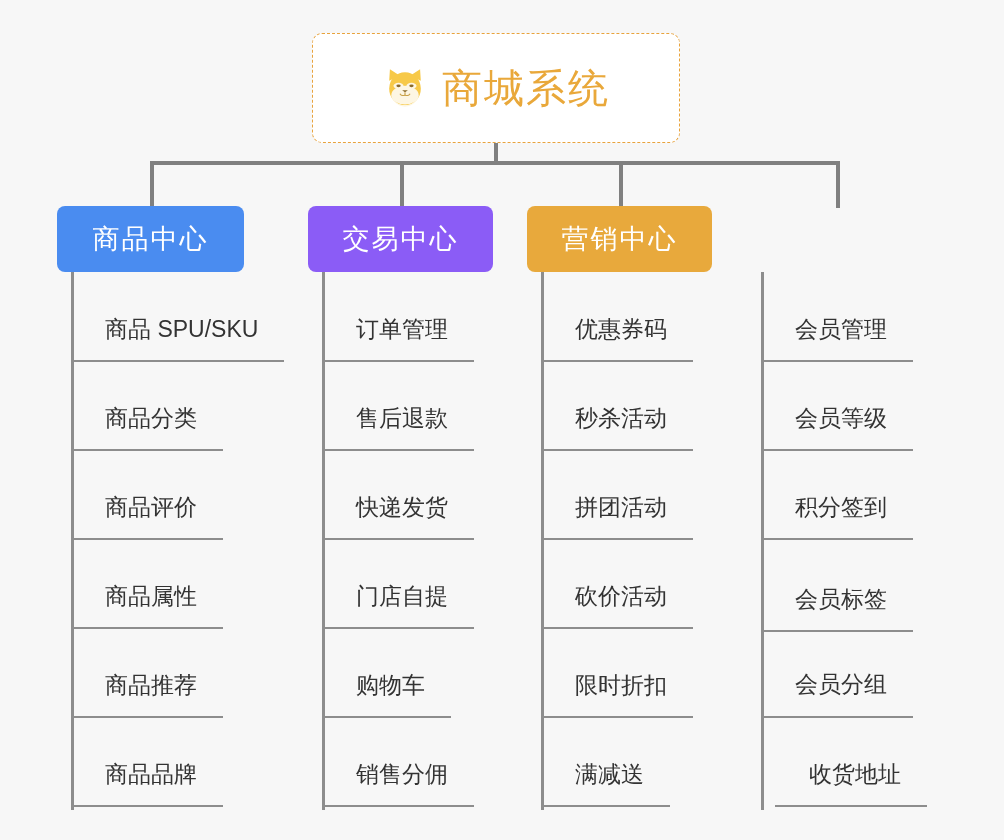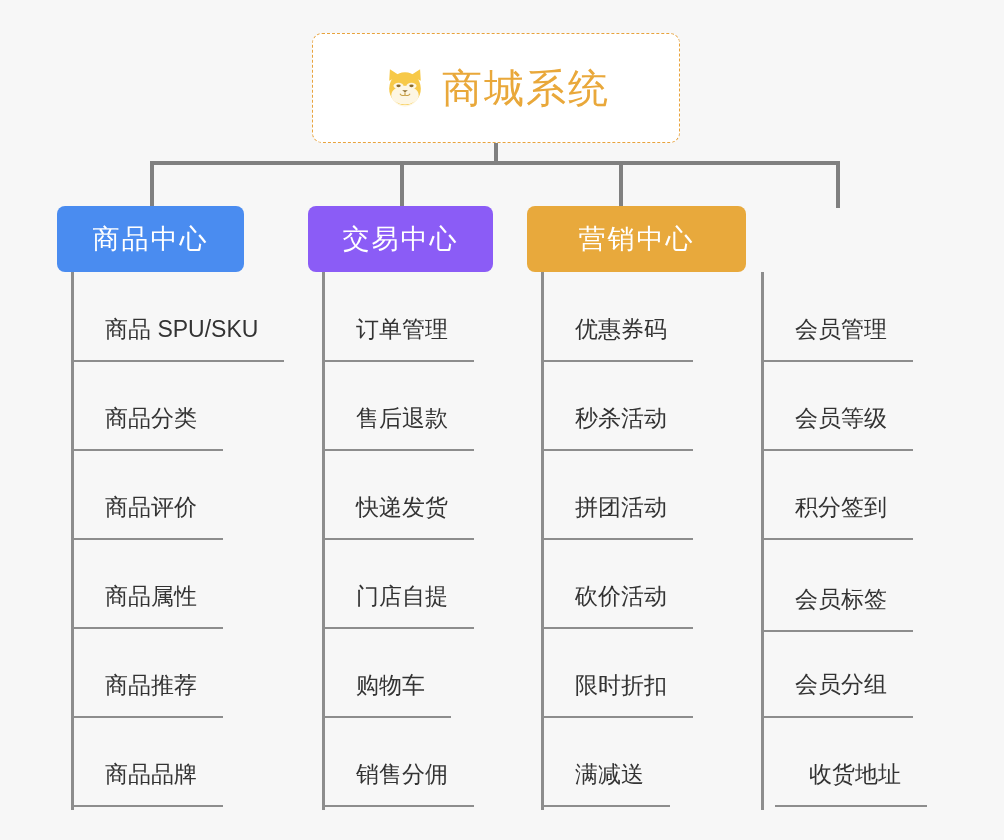--- a/index.html
+++ b/index.html
@@ -143,21 +143,21 @@
   <div class="conn conn-v" style="left:400px; top:161px; height:47px;"></div>
   <div class="conn conn-v" style="left:619px; top:161px; height:47px;"></div>
   <div class="conn conn-v" style="left:836px; top:161px; height:47px;"></div>
 
   <div class="cat-head" style="left:57px; width:187px; background:#4a8cf0;">
     <span>商品中心</span>
   </div>
   <div class="cat-head" style="left:308px; width:185px; background:#8b5cf6;">
     <span>交易中心</span>
   </div>
-  <div class="cat-head" style="left:527px; width:219px; background:#e8a93c;">
+  <div class="cat-head" style="left:527px; width:185px; background:#e8a93c;">
     <span>营销中心</span>
   </div>
 
   <div class="col" style="left:71px;">
     <div class="col-spine" style="height:538px;"></div>
     <div class="leaf" style="top:0px;">
       <span class="leaf-inner">商品 SPU/SKU</span>
     </div>
     <div class="leaf" style="top:89px;">
       <span class="leaf-inner">商品分类</span>

